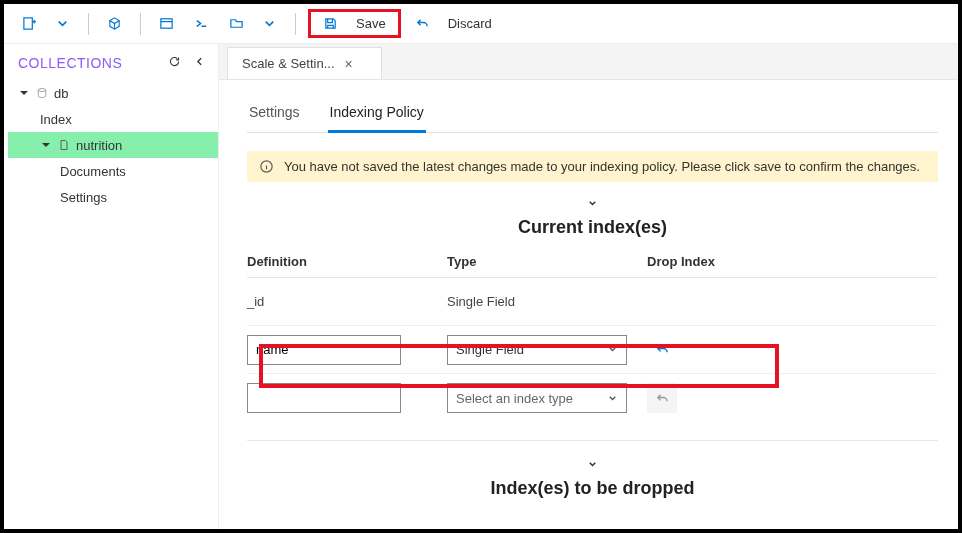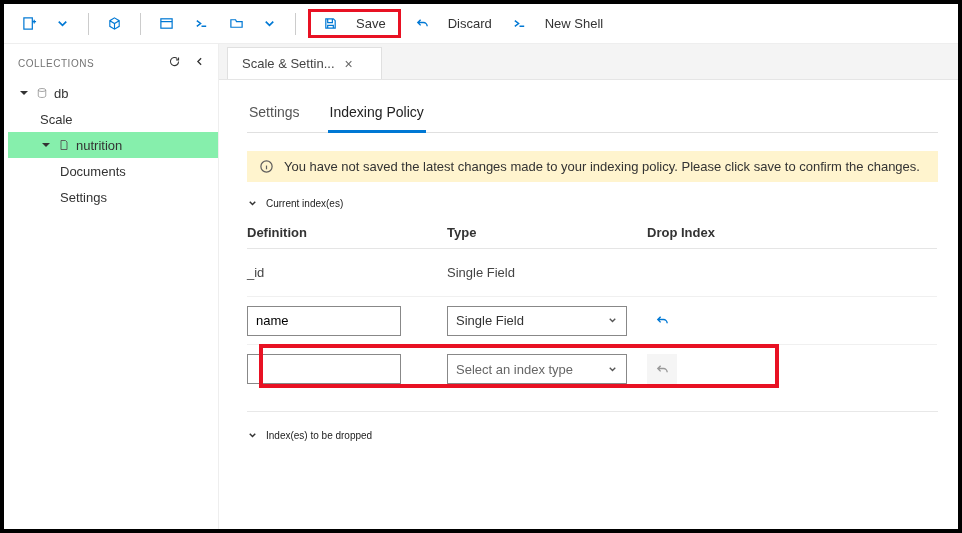--- a/index.html
+++ b/index.html
@@ -12,21 +12,21 @@
 .tbtn { display: flex; align-items: center; gap: 18px; padding: 5px 8px; color: #0078d4; font-size: 13px; cursor: pointer; }
 .tbtn .ico { width: 15px; height: 15px; display: flex; align-items: center; justify-content: center; }
 .tbtn svg { width: 15px; height: 15px; }
 .tdiv { width: 1px; height: 22px; background: #ccc; margin: 0 6px; }
 .save-highlight { border: 3px solid #e81123; padding: 4px 12px; margin: 0 2px; }
 
 
 .body { flex: 1; display: flex; min-height: 0; }
 .sidebar { width: 215px; border-right: 1px solid #eee; display: flex; flex-direction: column; }
 .side-hdr { display: flex; align-items: center; justify-content: space-between; padding: 10px 12px 8px 14px; }
-.side-hdr h3 { font-size: 10px; font-weight: 400; letter-spacing: 0.5px; color: #737373; }
+.side-hdr h3 { font-size: 14px; font-weight: 400; letter-spacing: 0.5px; color: #8b5cf6; }
 .side-ico { display: flex; gap: 12px; color: #333; }
 .side-ico svg { width: 13px; height: 13px; cursor: pointer; }
 .tree { padding-left: 4px; font-size: 13px; color: #333; }
 .tree-row { display: flex; align-items: center; height: 26px; padding-left: 10px; cursor: pointer; gap: 6px; }
 .tree-row.lvl1 { padding-left: 32px; }
 .tree-row.lvl2 { padding-left: 32px; }
 .tree-row.lvl3 { padding-left: 52px; }
 .tree-row.sel { background: #86efac; }
 .tree-row svg { width: 12px; height: 12px; }
 
@@ -39,21 +39,21 @@
 .subtabs { display: flex; gap: 26px; border-bottom: 1px solid #e0e0e0; margin-bottom: 18px; }
 .subtab { padding: 8px 2px 10px 2px; font-size: 14px; color: #555; cursor: pointer; }
 .subtab.active { color: #222; border-bottom: 3px solid #0078d4; margin-bottom: -1px; font-weight: 400; }
 
 .banner { background: #fff4ce; display: flex; align-items: center; gap: 10px; padding: 8px 12px; margin-bottom: 16px; color: #333; font-size: 13px; }
 .banner svg { width: 15px; height: 15px; stroke: #605e5c; fill: none; }
 
 .helptext { font-size: 13.5px; color: #333; margin-bottom: 22px; }
 .helptext a { color: #0078d4; text-decoration: none; }
 
-.section-hdr { display: flex; align-items: center; gap: 8px; font-size: 10px; font-weight: 400; color: #222; margin-bottom: 16px; cursor: pointer; }
+.section-hdr { display: flex; align-items: center; gap: 8px; font-size: 18px; font-weight: 700; color: #222; margin-bottom: 16px; cursor: pointer; flex-direction: column; }
 .section-hdr svg { width: 11px; height: 11px; }
 
 .tbl { width: 690px; }
 .thead { display: flex; border-bottom: 1px solid #e5e5e5; padding-bottom: 8px; }
 .th { font-size: 13px; color: #333; font-weight: 600; }
 .col-def { width: 200px; }
 .col-type { width: 200px; }
 .col-drop { width: 120px; }
 .trow { display: flex; align-items: center; height: 48px; border-bottom: 1px solid #f0f0f0; }
 .trow:last-child { border-bottom: none; }
@@ -136,28 +136,20 @@
       <span style="color:#333">Save</span>
     </div>
     <div class="tbtn">
       <span class="ico">
           <svg viewBox="0 0 16 16" stroke="#0078d4" fill="none" stroke-width="1.5">
             <path d="M6 4L3 7l3 3 M3 7h6a4 4 0 014 4"></path>
           </svg>
         </span>
       <span style="color:#333">Discard</span>
     </div>
-    <div class="tbtn">
-      <span class="ico">
-          <svg viewBox="0 0 16 16" stroke="#0078d4" fill="none" stroke-width="1.6">
-            <path d="M3 5l4 3-4 3 M8 11h5"></path>
-          </svg>
-        </span>
-      <span style="color:#333">New Shell</span>
-    </div>
   </div>
 
   <div class="body">
 
     <div class="sidebar">
       <div class="side-hdr">
         <h3>COLLECTIONS</h3>
         <div class="side-ico">
           <span><svg viewBox="0 0 16 16" stroke="#333" fill="none" stroke-width="1.3">
                 <path d="M13 8a5 5 0 11-1.5-3.5M13 3v3h-3"></path>
@@ -172,21 +164,21 @@
           <svg viewBox="0 0 12 12" fill="#333">
               <path d="M2 4l4 4 4-4z"></path>
             </svg>
           <svg viewBox="0 0 16 16" stroke="#888" fill="none" stroke-width="1">
               <ellipse cx="8" cy="4" rx="5" ry="2"></ellipse>
               <path d="M3 4v8c0 1 2 2 5 2s5-1 5-2V4"></path>
             </svg>
           <span>db</span>
         </div>
         <div class="tree-row lvl1">
-          <span>Scale</span>
+          <span>Index</span>
         </div>
         <div class="tree-row lvl2 sel">
           <svg viewBox="0 0 12 12" fill="#333">
               <path d="M2 4l4 4 4-4z"></path>
             </svg>
           <svg viewBox="0 0 16 16" stroke="#555" fill="none" stroke-width="1.2">
               <path d="M4 2h6l2 2v10H4z"></path>
             </svg>
           <span>nutrition</span>
         </div>

